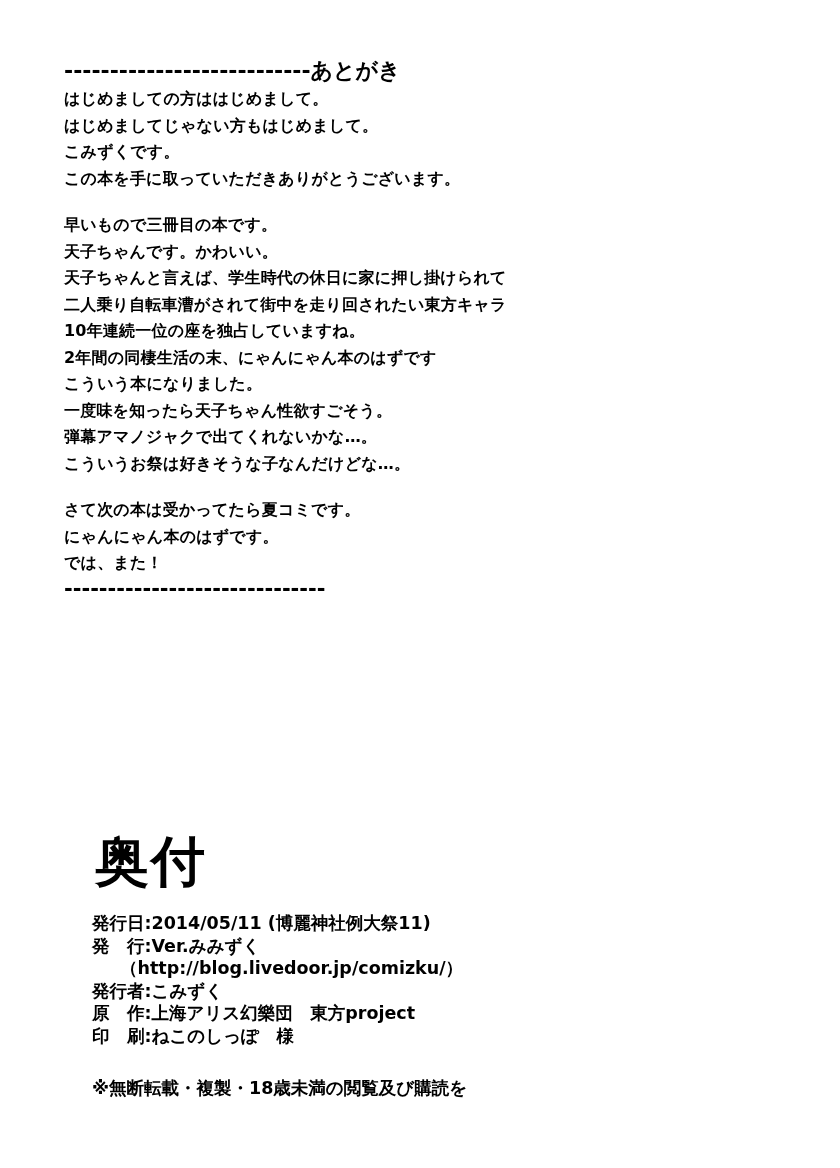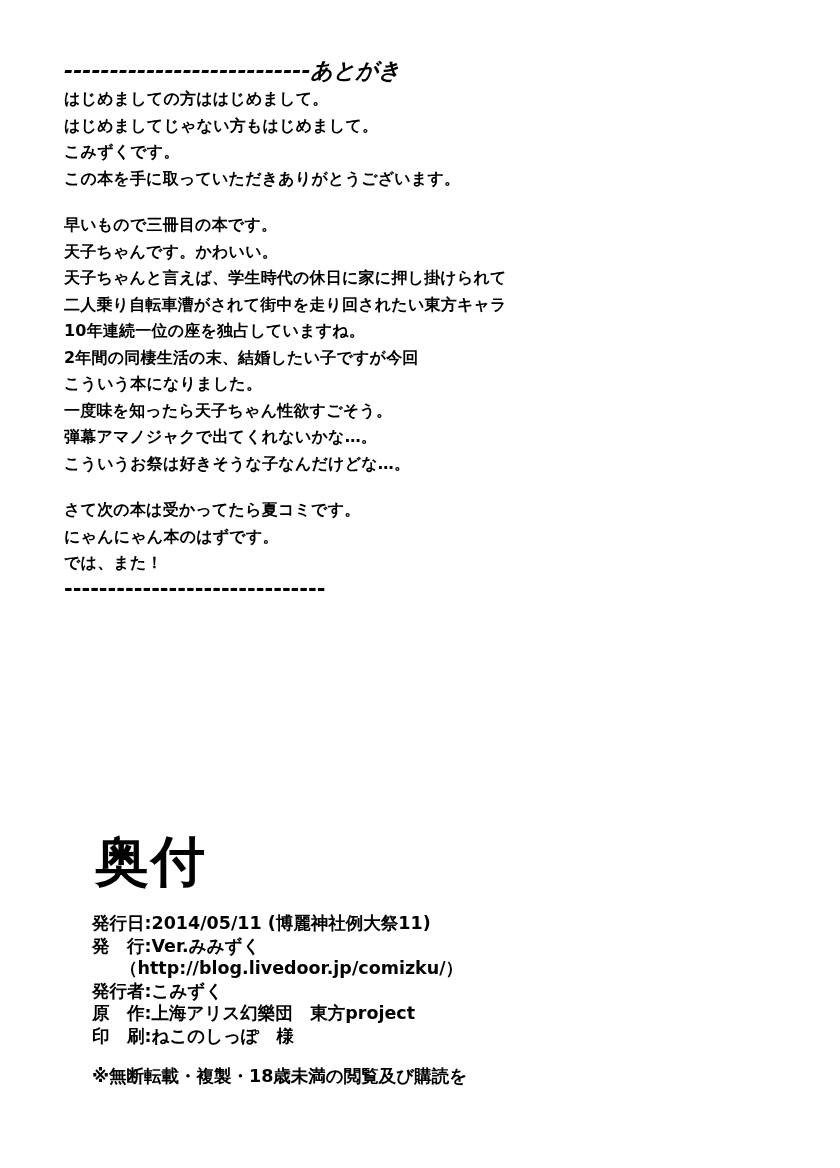--- a/index.html
+++ b/index.html
@@ -32,21 +32,20 @@
     line-height: 26.5px;
     letter-spacing: 0.2px;
     white-space: pre;
     font-weight: 600;
   }
   .aw-heading {
     font-size: 22px;
     line-height: 30px;
     font-weight: 700;
     white-space: pre;
-    font-style: italic;
   }
   .aw-gap {
     height: 20px;
   }
   .aw-rule {
     font-size: 21px;
     line-height: 24px;
     white-space: pre;
     font-weight: 600;
   }
@@ -75,20 +74,21 @@
     padding-left: 28px;
   }
   .cl-gap {
     height: 18px;
   }
   .cl-note {
     font-size: 17.5px;
     line-height: 23px;
     white-space: pre;
     font-weight: 600;
+    margin-top: 12px;
   }
   .cl-note.indent2 {
     padding-left: 18px;
   }
 </style>
 </head>
 <body>
 
 <div class="page">
 
@@ -100,21 +100,21 @@
     <div class="aw-line">こみずくです。</div>
     <div class="aw-line">この本を手に取っていただきありがとうございます。</div>
 
     <div class="aw-gap"></div>
 
     <div class="aw-line">早いもので三冊目の本です。</div>
     <div class="aw-line">天子ちゃんです。かわいい。</div>
     <div class="aw-line">天子ちゃんと言えば、学生時代の休日に家に押し掛けられて</div>
     <div class="aw-line">二人乗り自転車漕がされて街中を走り回されたい東方キャラ</div>
     <div class="aw-line">10年連続一位の座を独占していますね。</div>
-    <div class="aw-line">2年間の同棲生活の末、結婚したい子ですが今回</div>
+    <div class="aw-line">2年間の同棲生活の末、にゃんにゃん本のはずです</div>
     <div class="aw-line">こういう本になりました。</div>
     <div class="aw-line">一度味を知ったら天子ちゃん性欲すごそう。</div>
     <div class="aw-line">弾幕アマノジャクで出てくれないかな…。</div>
     <div class="aw-line">こういうお祭は好きそうな子なんだけどな…。</div>
 
     <div class="aw-gap"></div>
 
     <div class="aw-line">さて次の本は受かってたら夏コミです。</div>
     <div class="aw-line">にゃんにゃん本のはずです。</div>
     <div class="aw-line">では、また！</div>

